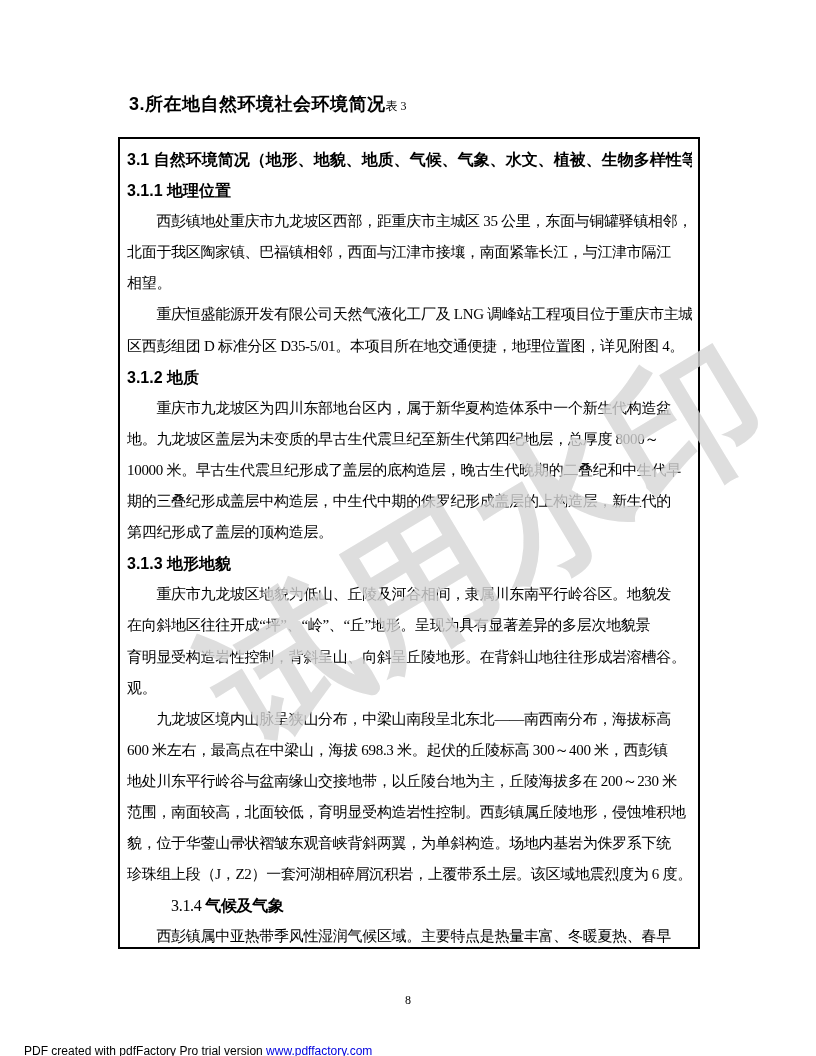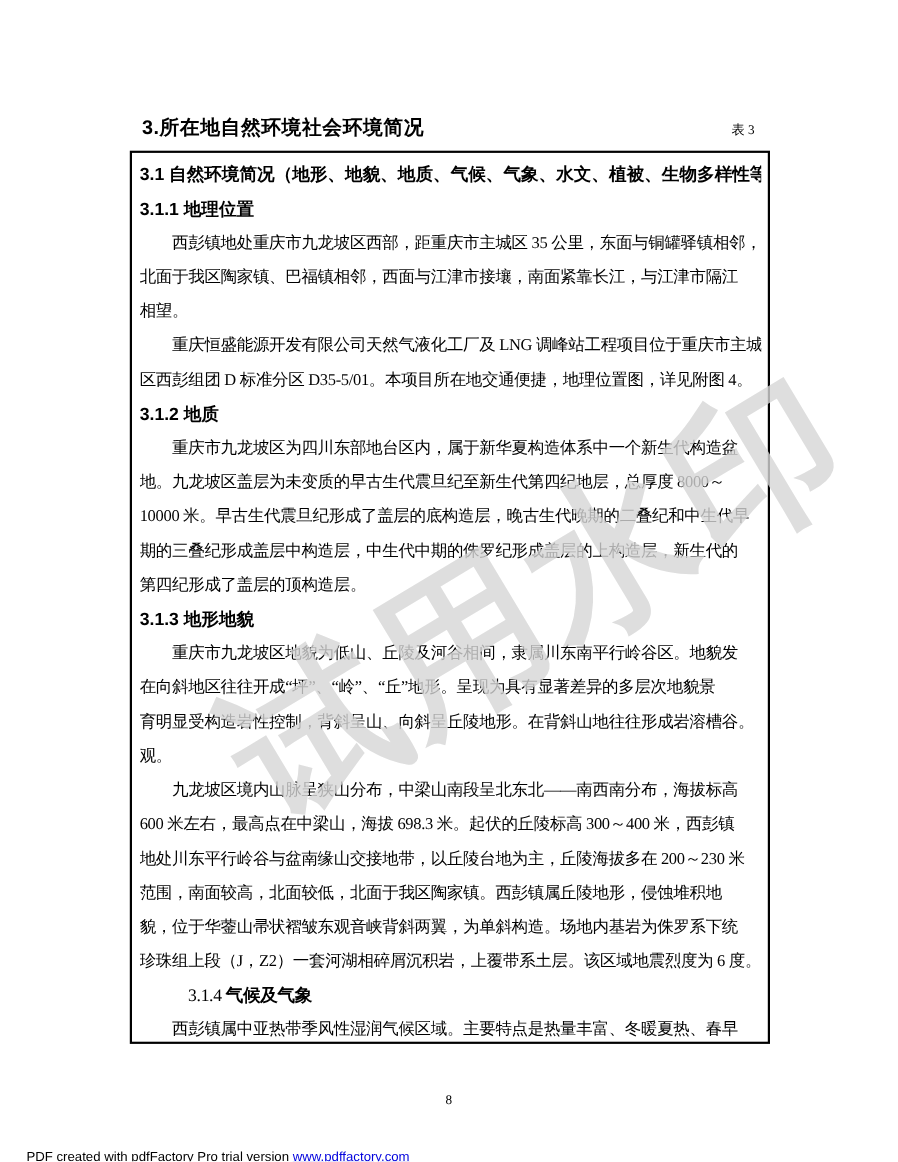--- a/index.html
+++ b/index.html
@@ -11,22 +11,22 @@
   }
   .page {
     position: relative;
     width: 816px; height: 1056px;
     overflow: hidden;
     background: #fff;
   }
   
   .header-row {
     position: absolute;
-    left: 129px; top: 104px; width: 557px;
-    display: flex; justify-content: space-between; align-items: baseline;
+    left: 129px; top: 92px; width: 557px;
+    display: flex; justify-content: flex-start; align-items: baseline;
   }
   .doc-title {
     font-size: 18px; font-weight: 700;
     letter-spacing: 0.5px;
     font-family: "Liberation Sans", sans-serif;
   }
   .table-label {
     font-size: 12px; font-weight: 400;
   }
   
@@ -122,21 +122,21 @@
     <div class="ln">期的三叠纪形成盖层中构造层，中生代中期的侏罗纪形成盖层的上构造层，新生代的</div>
     <div class="ln">第四纪形成了盖层的顶构造层。</div>
     <div class="ln h">3.1.3 地形地貌</div>
     <div class="ln">　　重庆市九龙坡区地貌为低山、丘陵及河谷相间，隶属川东南平行岭谷区。地貌发</div>
     <div class="ln">在向斜地区往往开成“坪”、“岭”、“丘”地形。呈现为具有显著差异的多层次地貌景</div>
     <div class="ln">育明显受构造岩性控制，背斜呈山、向斜呈丘陵地形。在背斜山地往往形成岩溶槽谷。</div>
     <div class="ln">观。</div>
     <div class="ln">　　九龙坡区境内山脉呈狭山分布，中梁山南段呈北东北——南西南分布，海拔标高</div>
     <div class="ln">600 米左右，最高点在中梁山，海拔 698.3 米。起伏的丘陵标高 300～400 米，西彭镇</div>
     <div class="ln">地处川东平行岭谷与盆南缘山交接地带，以丘陵台地为主，丘陵海拔多在 200～230 米</div>
-    <div class="ln">范围，南面较高，北面较低，北面于我区陶家镇。西彭镇属丘陵地形，侵蚀堆积地</div>
+    <div class="ln">范围，南面较高，北面较低，育明显受构造岩性控制。西彭镇属丘陵地形，侵蚀堆积地</div>
     <div class="ln">貌，位于华蓥山帚状褶皱东观音峡背斜两翼，为单斜构造。场地内基岩为侏罗系下统</div>
     <div class="ln">珍珠组上段（J，Z2）一套河湖相碎屑沉积岩，上覆带系土层。该区域地震烈度为 6 度。</div>
     <div class="ln mixed"><span class="num">3.1.4 </span><span class="ttl">气候及气象</span></div>
     <div class="ln">　　西彭镇属中亚热带季风性湿润气候区域。主要特点是热量丰富、冬暖夏热、春早</div>
   </div>
 
   <div class="watermark">试用水印</div>
 
   <div class="pagenum">8</div>
 

